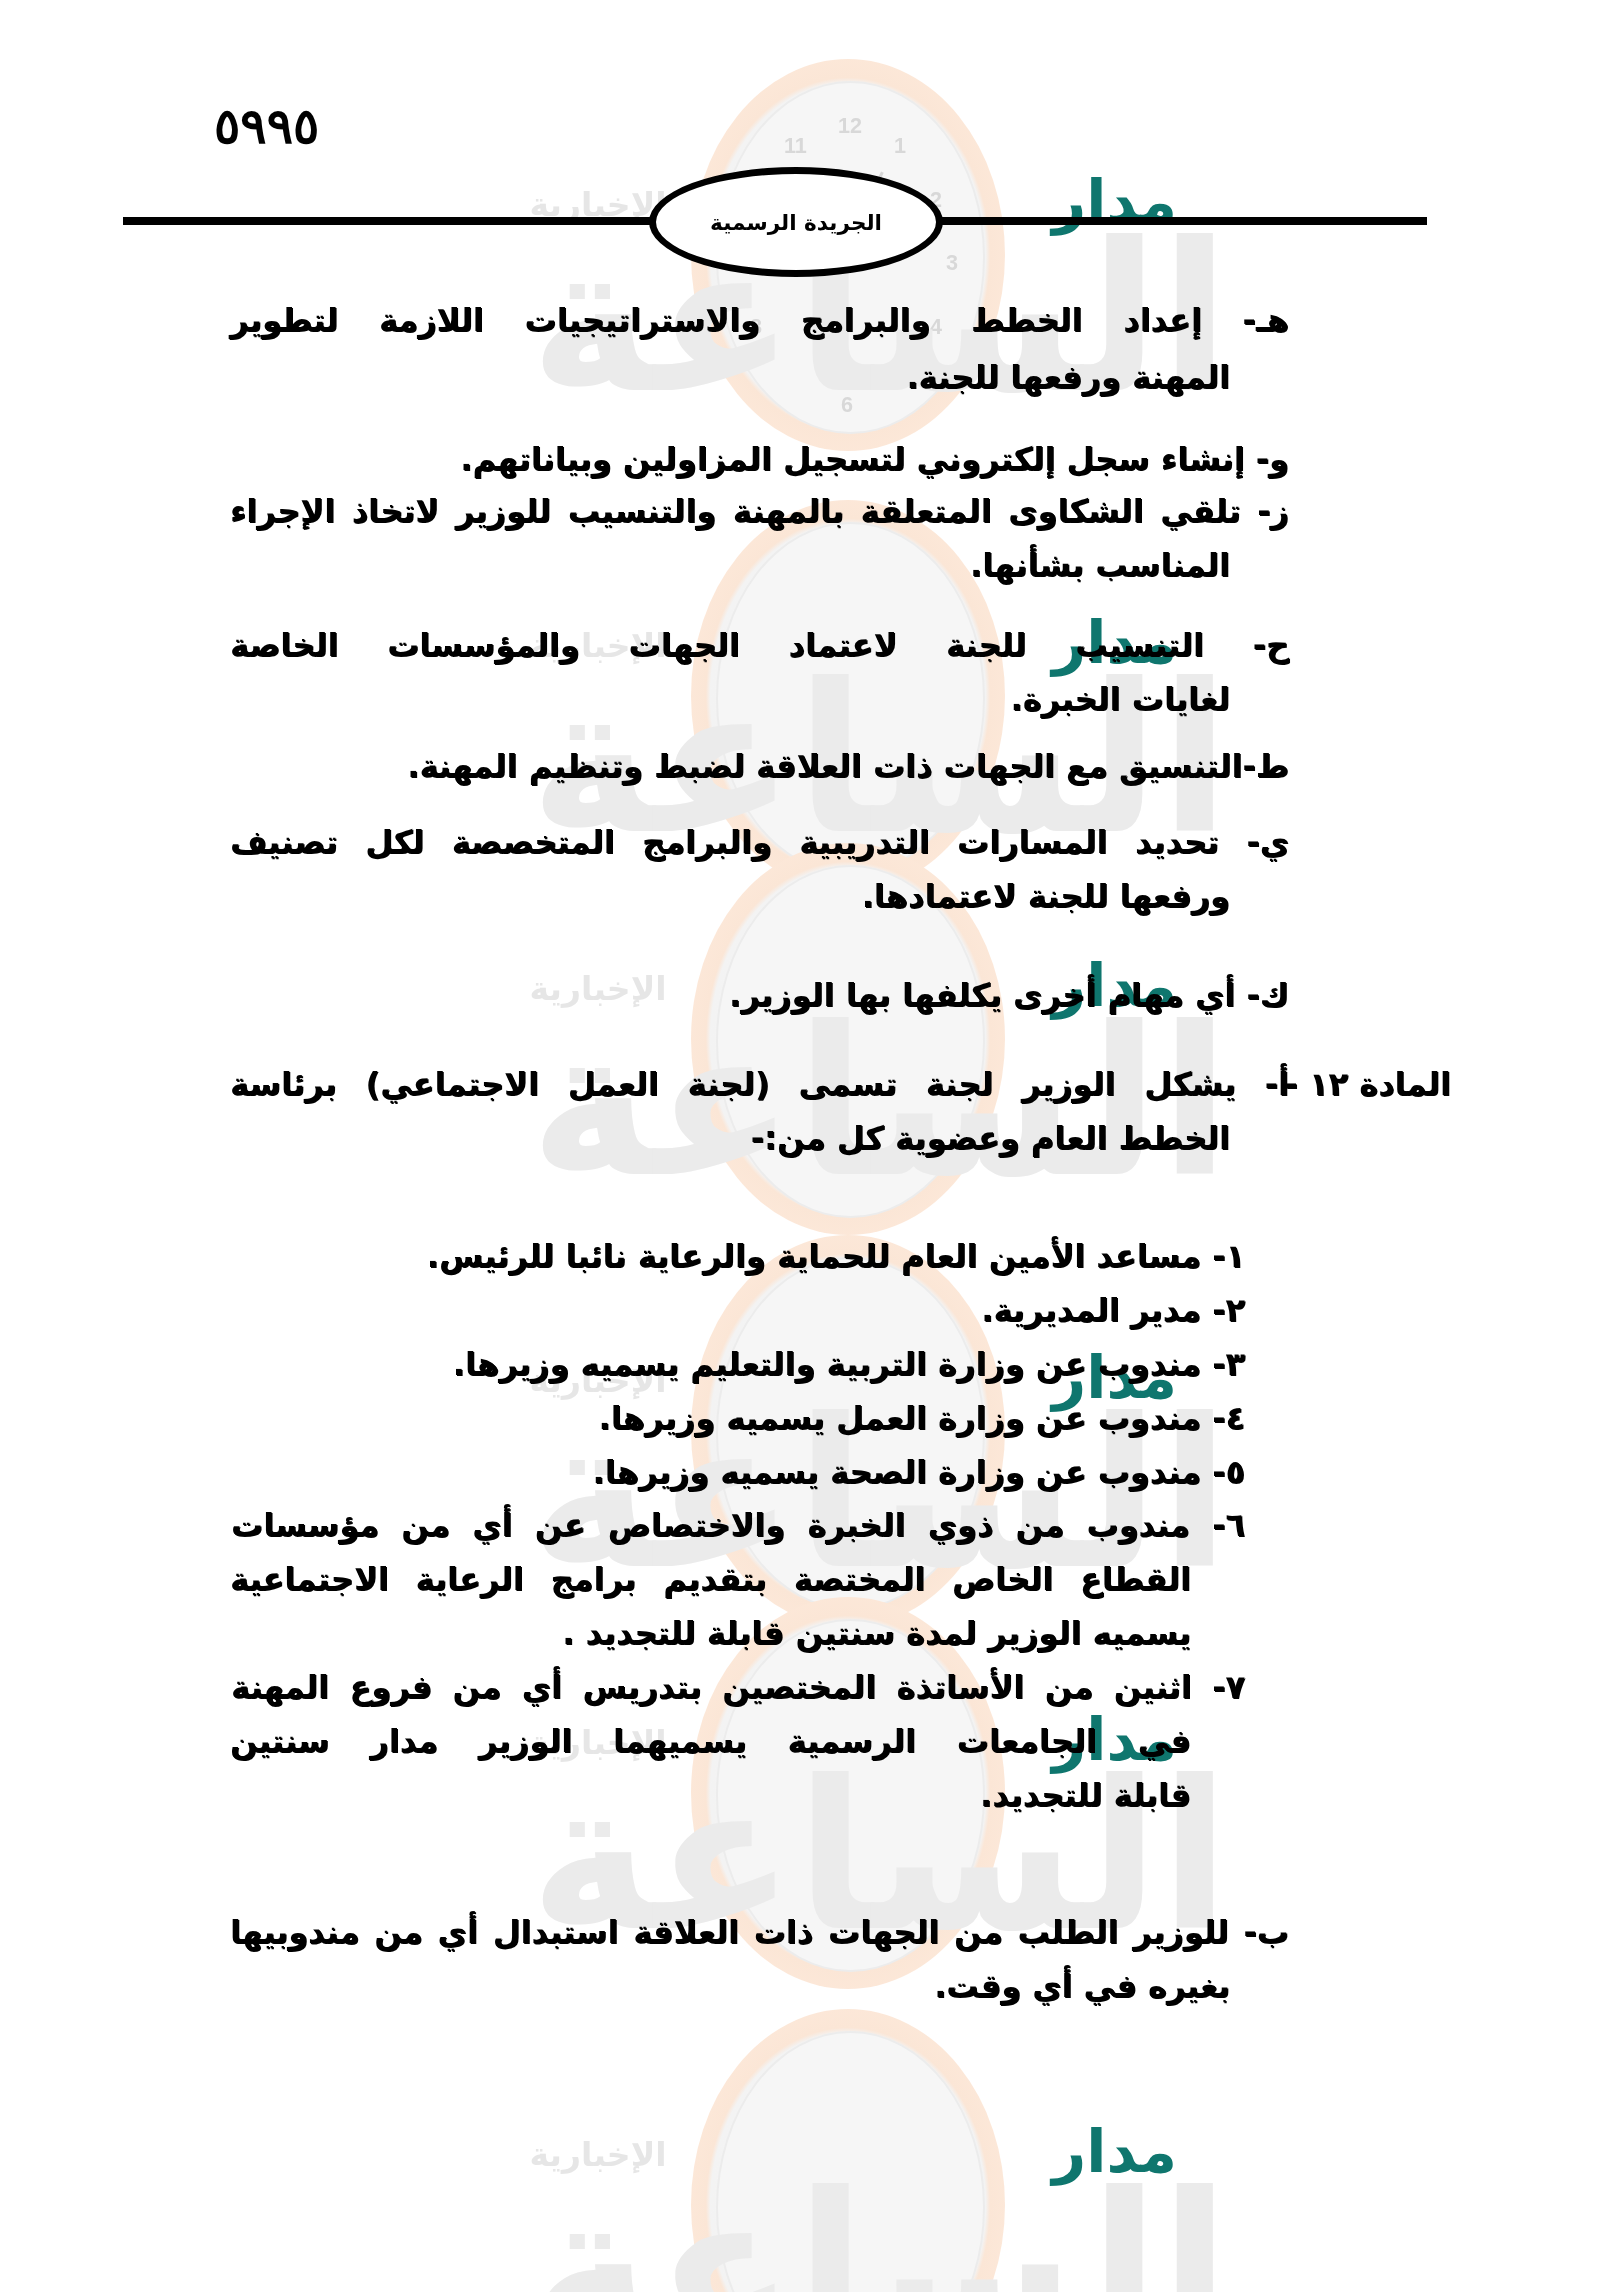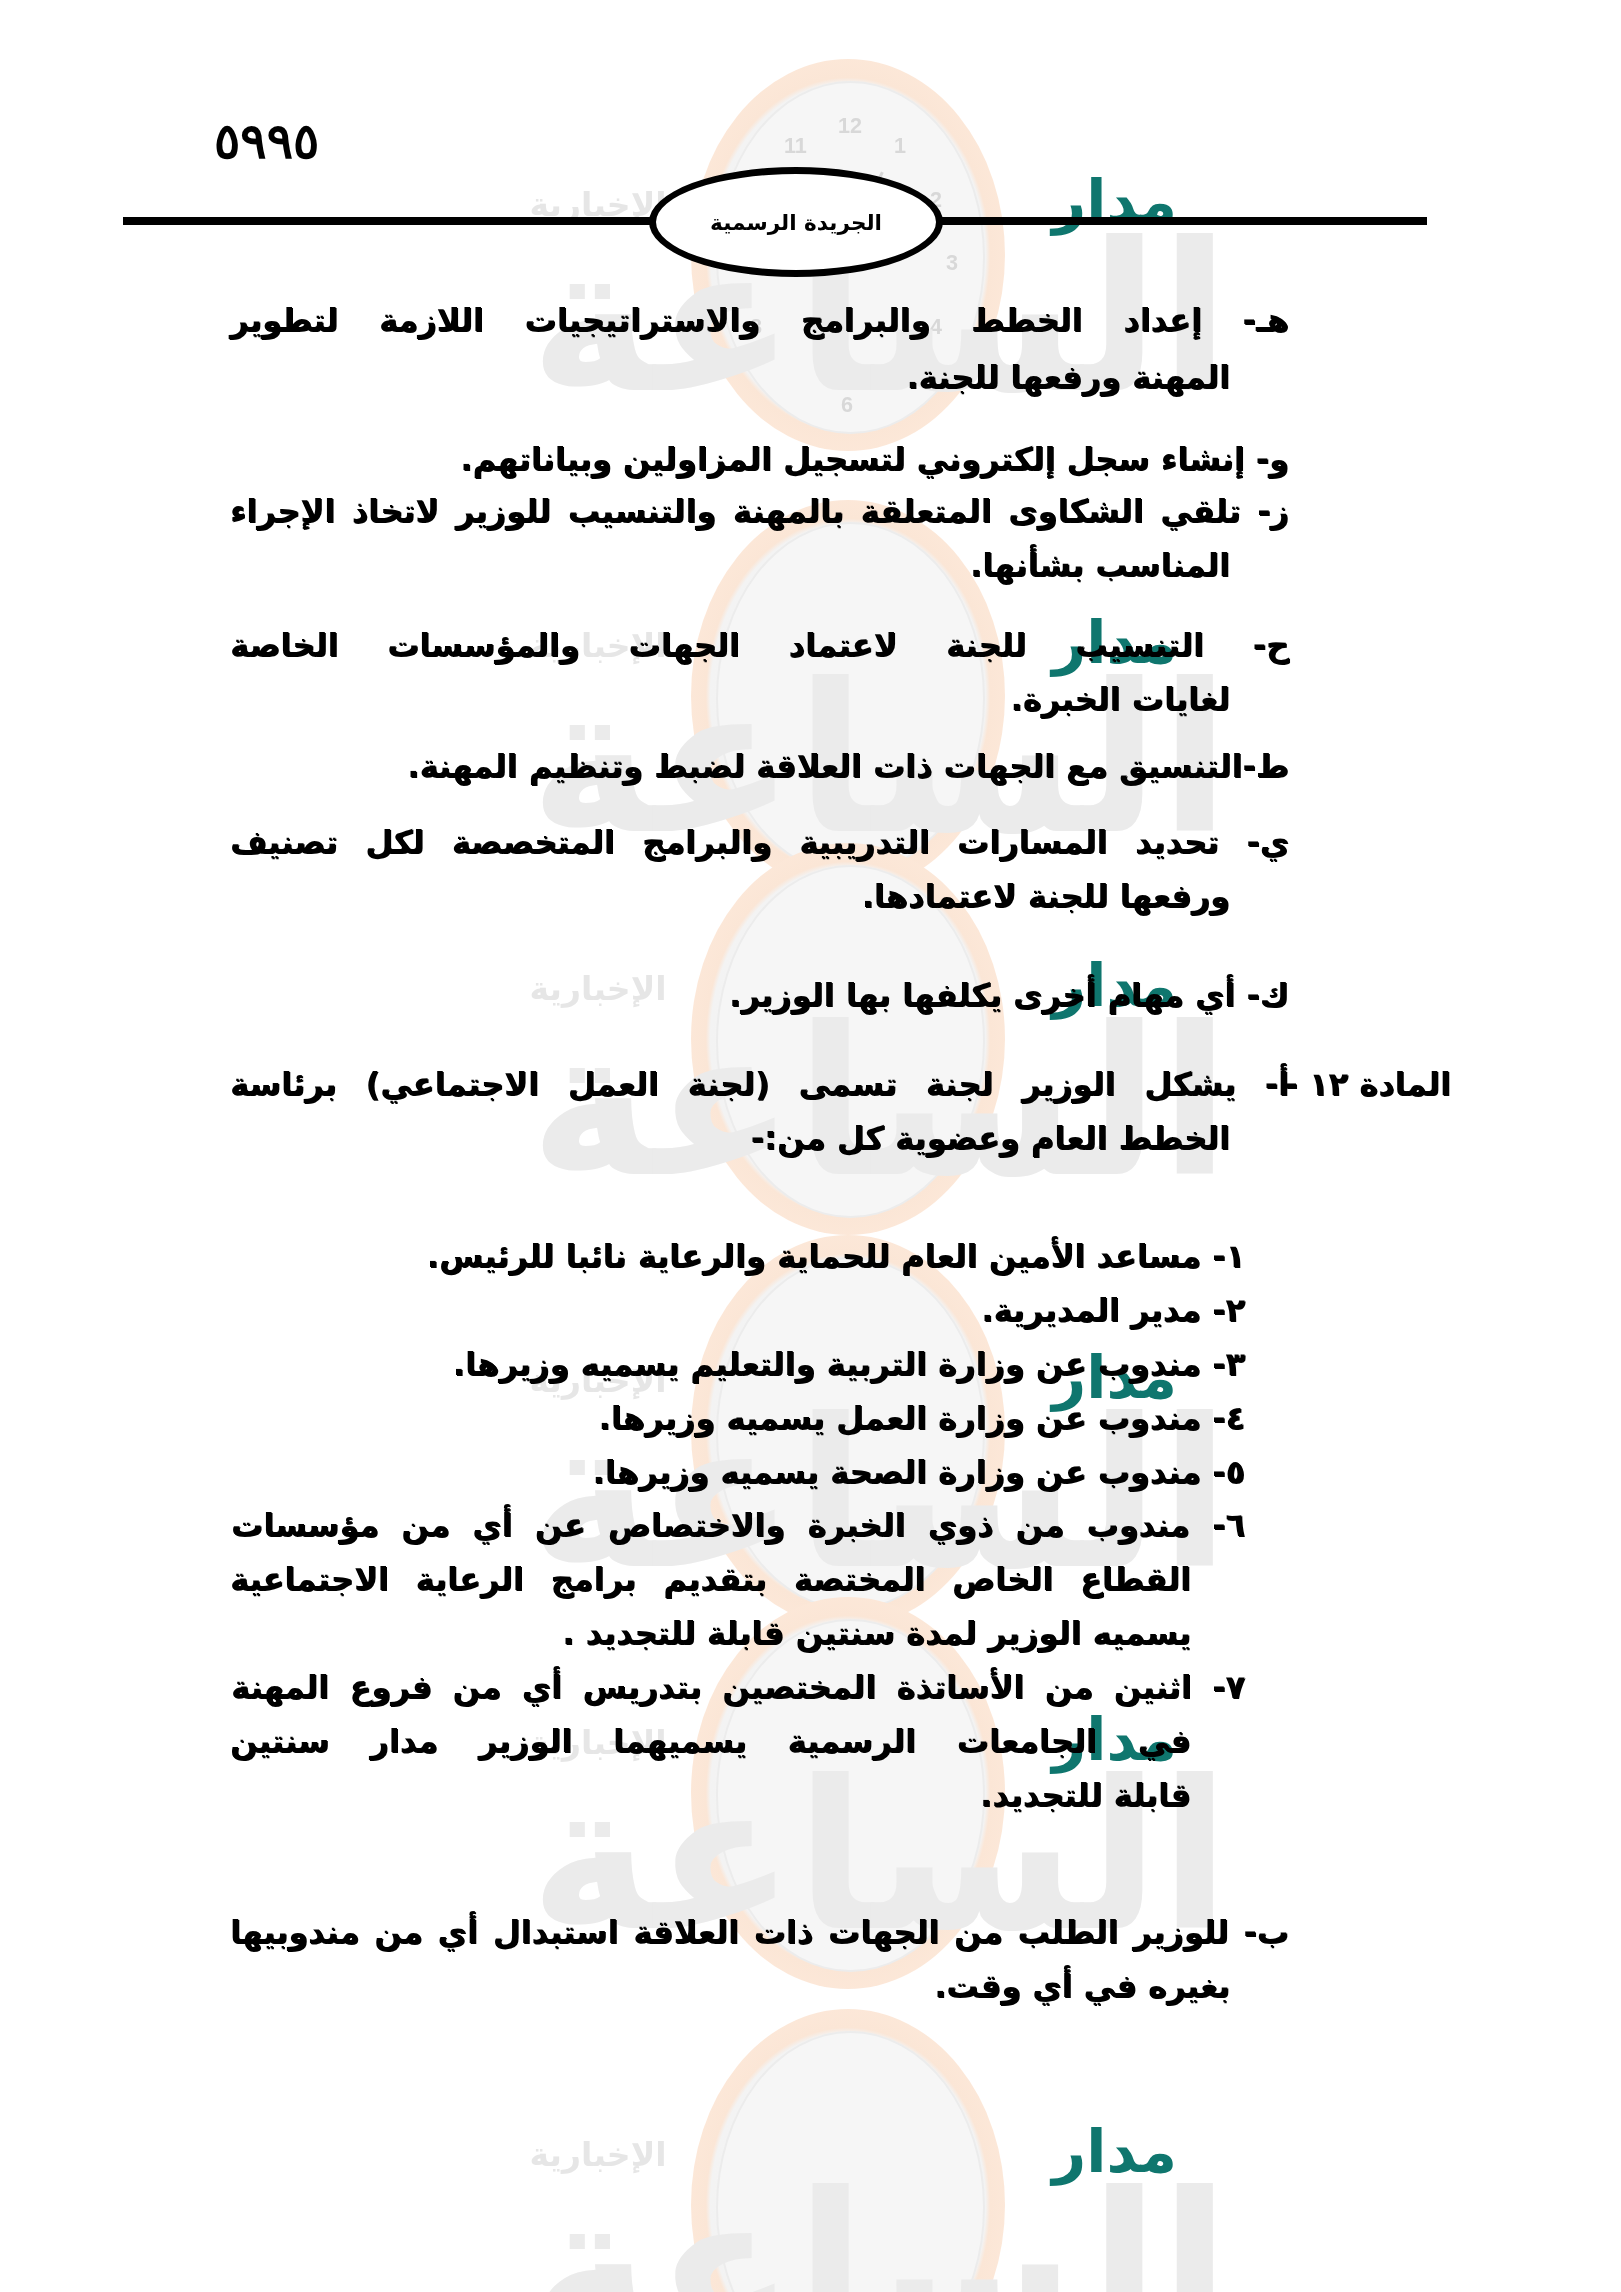--- a/index.html
+++ b/index.html
@@ -14,21 +14,21 @@
   .wm .face { position:absolute; left:206px; top:11.8px; width:265px; height:349px; border-radius:50%;
               border:2px solid #ececec; background:#f6f6f6; }
   .wm .num { position:absolute; font-family:"Liberation Sans", sans-serif; font-weight:bold; color:#d8d8d8; font-size:21.6px; }
   .wm .hand { position:absolute; background:#d6d6d6; transform-origin:0 50%; height:2.9px; }
   .wm .madar { position:absolute; right:0; top:98px; font-family:"DejaVu Sans", sans-serif; font-weight:bold; font-size:59px; color:#0f766e; }
   .wm .ikhb  { position:absolute; left:19.6px; top:116px; font-family:"DejaVu Sans", sans-serif; font-weight:bold; font-size:33px; color:#e6e6e6; }
   .wm .saa   { position:absolute; left:19.6px; top:147px; width:627px; text-align:center; font-family:"DejaVu Sans", sans-serif; font-weight:bold; font-size:206px; line-height:1; color:#ebebeb; letter-spacing:-5.9px; }
 
   
   .page-number { position:absolute; left:214px; top:98px; font-size:49px; font-weight:bold;
-                 font-family:Liberation Serif, serif; letter-spacing:9.8px; z-index:2;margin-top:15px; }
+                 font-family:Liberation Serif, serif; letter-spacing:9.8px; z-index:2; }
   .rule { position:absolute; left:123px; top:217px; width:1304px; height:7.8px; background:#000; z-index:2; }
   .masthead { position:absolute; left:649px; top:167px; width:294px; height:110px; border:7.8px solid #000;
               border-radius:50%; background:#fff; z-index:3; display:flex; align-items:center; justify-content:center;
               box-sizing:border-box; }
   .masthead span { font-size:21.6px; font-weight:bold; font-family:"DejaVu Sans", sans-serif;text-align:center; }
 
   .content { position:absolute; left:0; top:0; width:1621px; z-index:4; direction:rtl; }
   .line { position:absolute; font-weight:bold; font-size:32px; line-height:1; white-space:nowrap;
           text-shadow:1px 1px 0 #000; font-family:"DejaVu Sans", sans-serif;text-align:center; }
   

